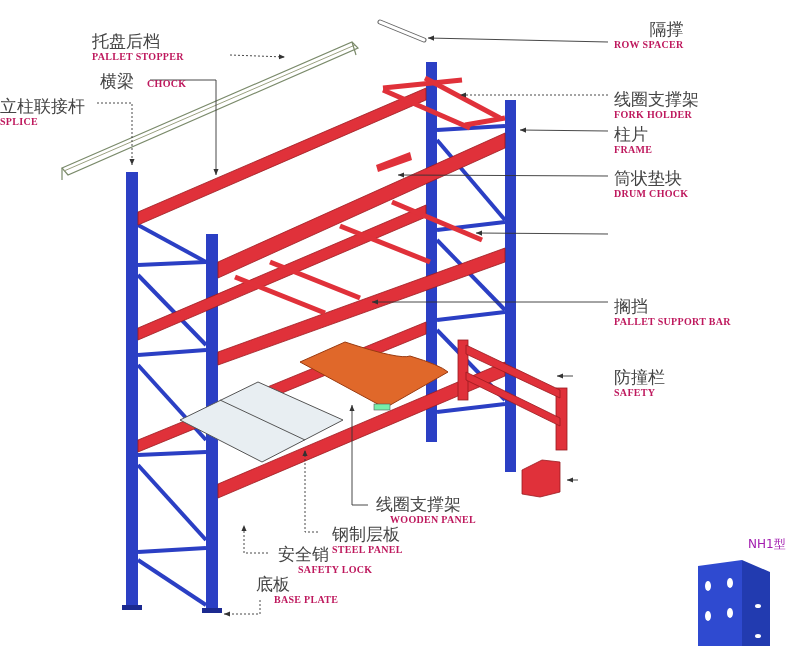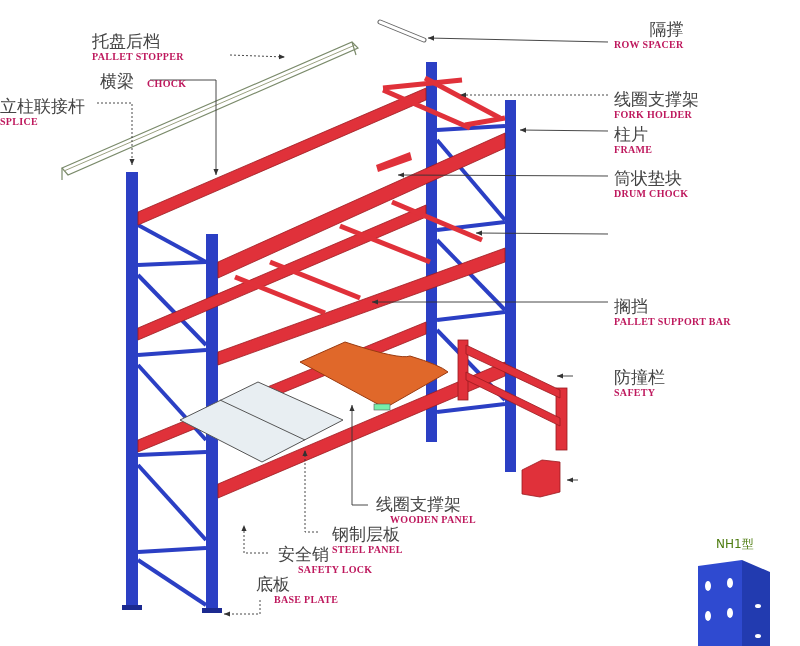--- a/index.html
+++ b/index.html
@@ -4,21 +4,21 @@
 <style>
   html, body { margin:0; padding:0; background:#ffffff; }
   body { width:800px; height:646px; position:relative; overflow:hidden;
          font-family:"DejaVu Sans", sans-serif; }
   #diagram { position:absolute; left:0; top:0; width:800px; height:646px; }
   .lbl { position:absolute; line-height:1.1; }
   .cn { font-family:"DejaVu Sans", sans-serif; font-size:17px; color:#444; display:block; }
   .en { font-family:"Liberation Serif", serif; font-weight:bold; font-size:10px;
         color:#be185d; letter-spacing:0.3px; display:block; white-space:nowrap; }
   .inline .cn, .inline .en { display:inline;margin-left:40px; }
-  .model { position:absolute; left:716px; top:536px; font-size:12px; color:#4d7c0f;
+  .model { position:absolute; left:748px; top:536px; font-size:12px; color:#a21caf;
            font-family:"DejaVu Sans", sans-serif; }
 </style>
 </head>
 <body>
 
 <div id="diagram">
   <svg width="800" height="646" viewBox="0 0 800 646">
     <defs>
       <marker id="arr" markerWidth="8" markerHeight="8" refX="7" refY="4" orient="auto">
         <path d="M0,1 L7,4 L0,7 Z" fill="#333"></path>

